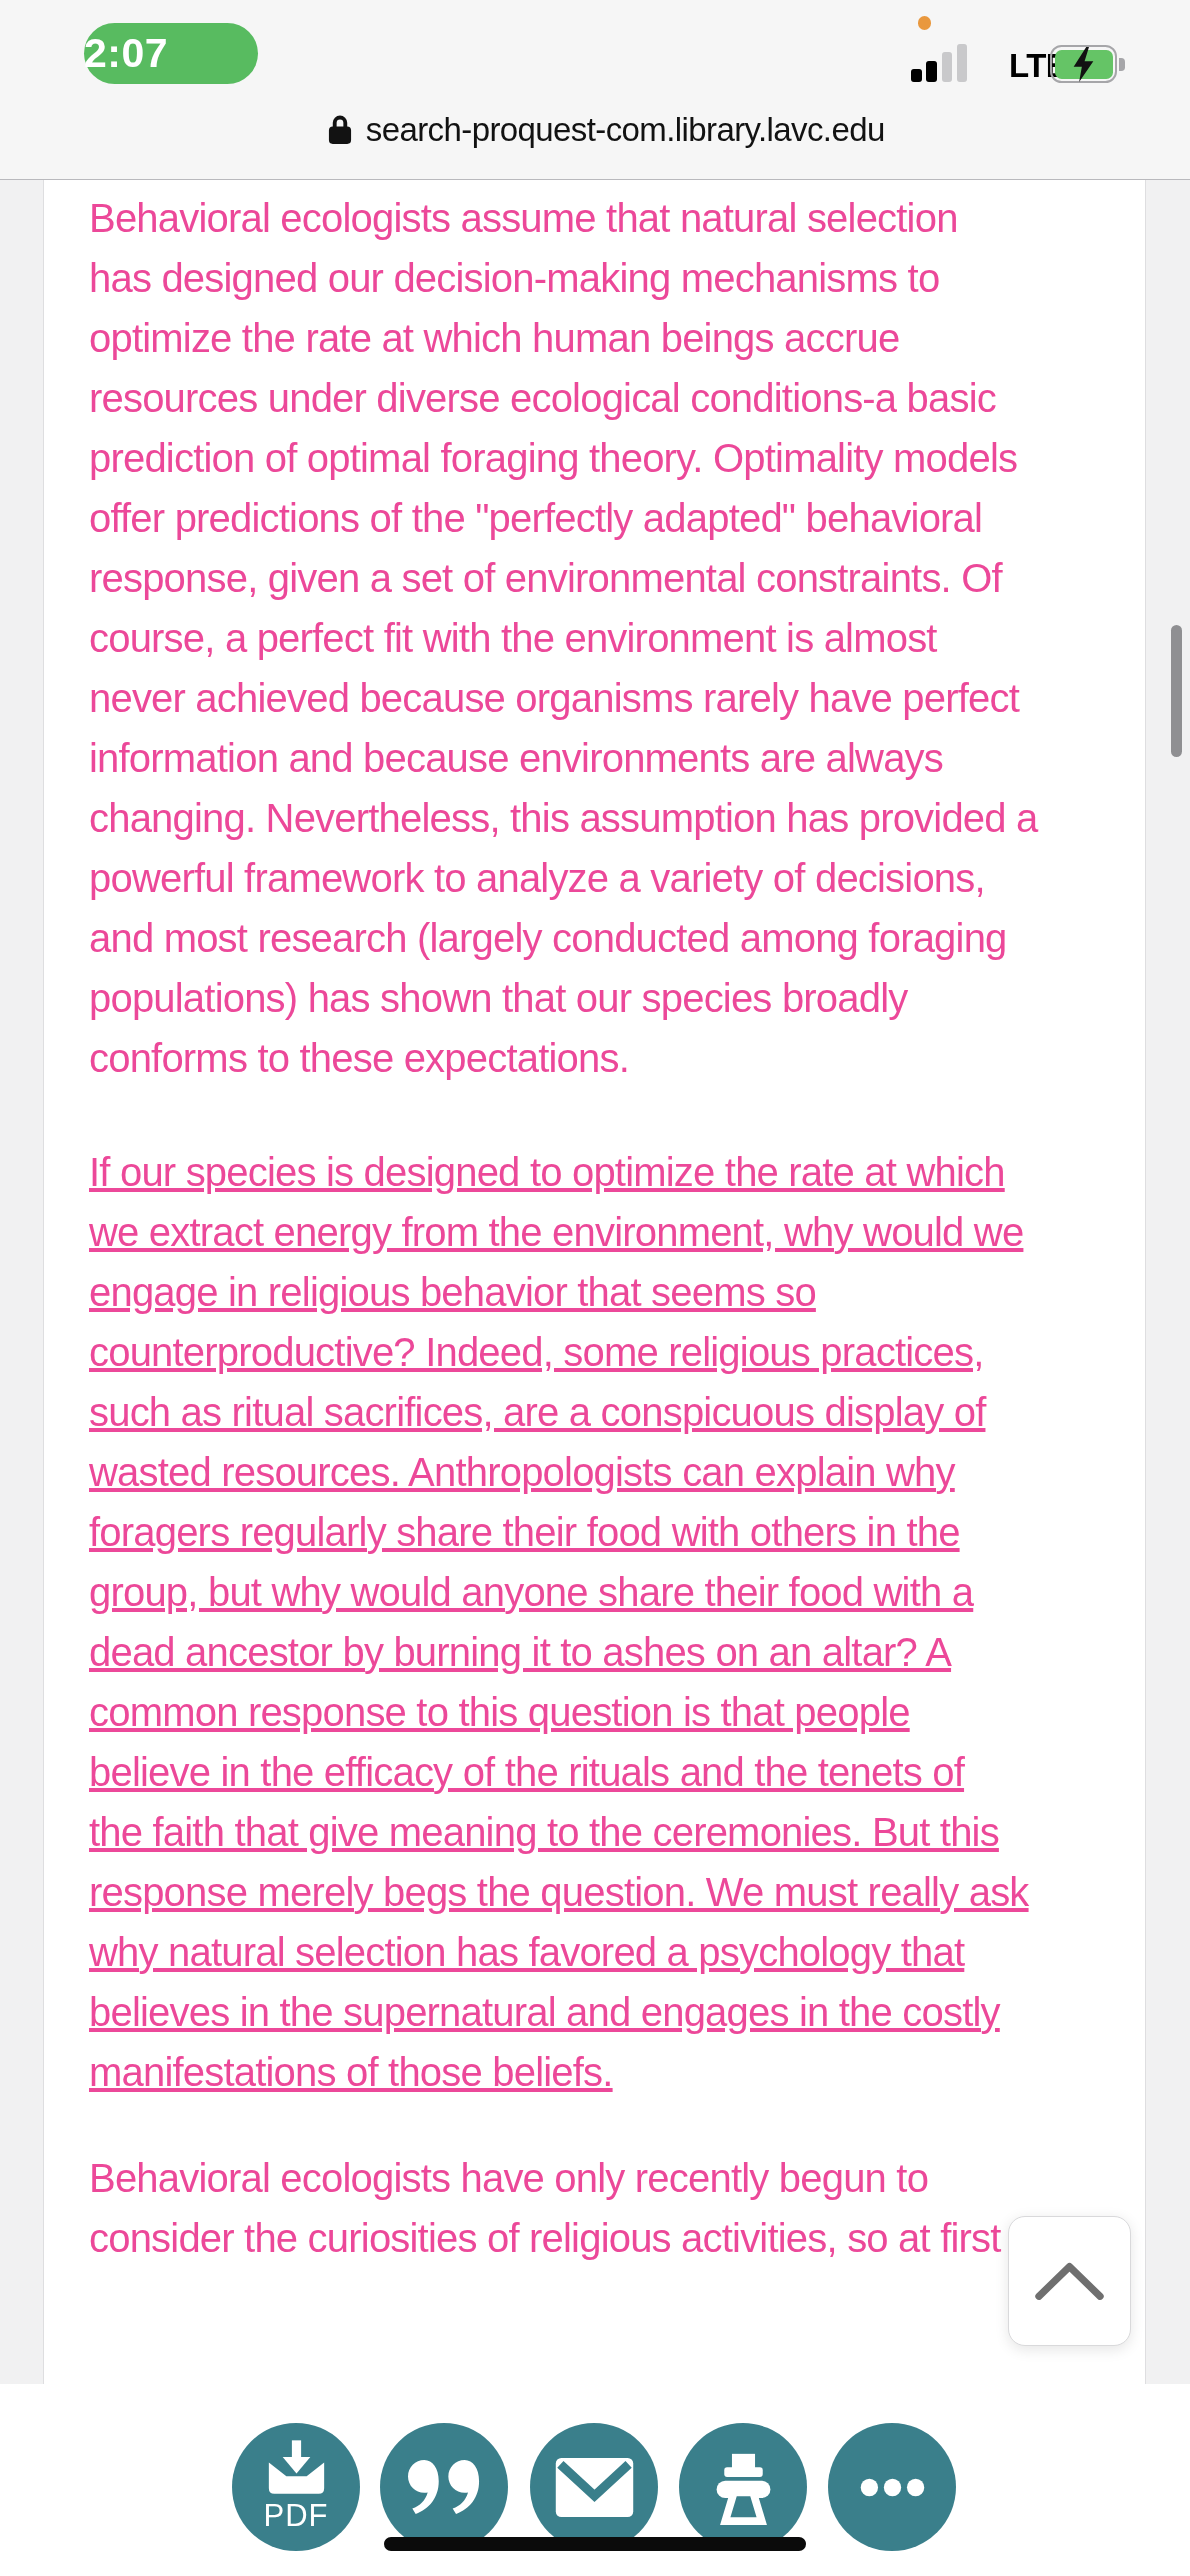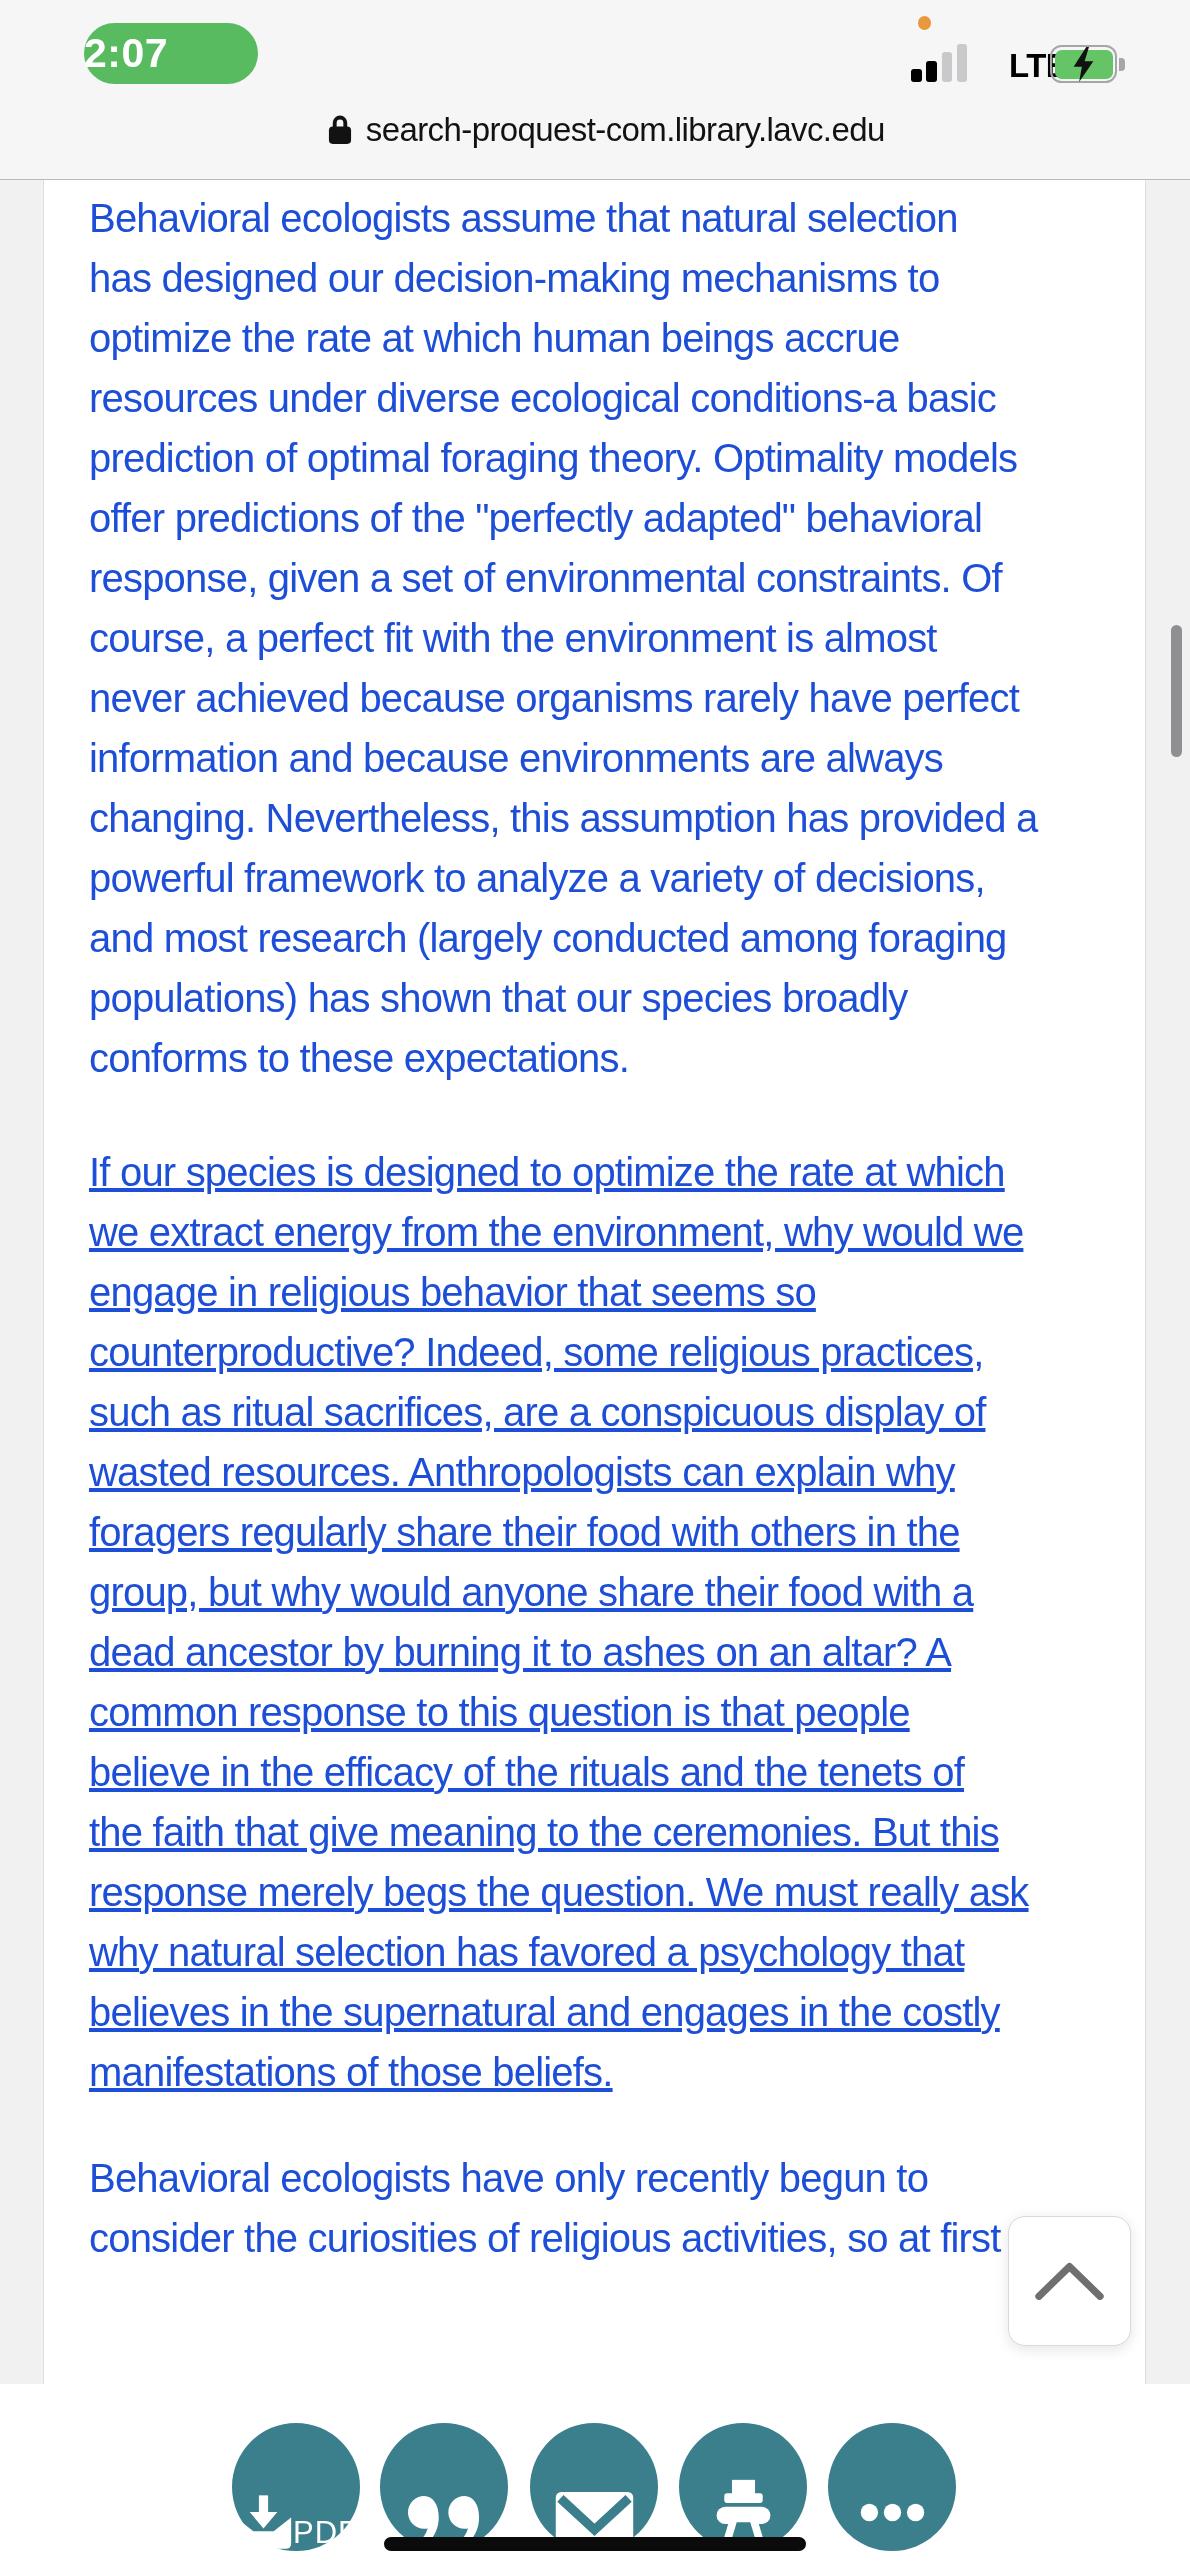--- a/index.html
+++ b/index.html
@@ -37,36 +37,36 @@
   }
   .urlrow .domain{font-size:33px;color:#121212;letter-spacing:-0.6px;}
   
   .card{
     position:absolute;left:43px;top:180px;width:1103px;height:2204px;
     background:#ffffff;border-left:1.9px solid #dedee0;border-right:1.9px solid #dedee0;
     box-sizing:border-box;padding:7.7px 38px 0 45px;overflow:hidden;z-index:1;
   }
   .para{
     margin:0 0 54px 0;white-space:pre-line;
-    font-size:40px;line-height:60px;color:#1d4ed8;letter-spacing:-0.8px;
+    font-size:40px;line-height:60px;color:#ec4899;letter-spacing:-0.8px;
   }
   .para.tight{margin-bottom:46px;text-decoration:underline;}
   .scroll-thumb{position:absolute;left:1171px;top:625px;width:10.5px;height:132px;border-radius:5.8px;background:#8f8f92;z-index:3;}
   .scrolltop{
     position:absolute;left:1008px;top:2216px;width:123px;height:130px;
     background:#ffffff;border:1.9px solid #d9d9db;border-radius:17px;box-sizing:border-box;
     display:flex;align-items:center;justify-content:center;
     box-shadow:0 3.8px 13.4px rgba(0,0,0,.10);z-index:3;padding:0;
   }
   
   .footer{position:absolute;left:0;top:2384px;width:1190px;height:192px;background:#ffffff;z-index:5;}
   .tbtn{
     position:absolute;top:39px;width:128px;height:128px;border-radius:50%;
     background:#3a7f8b;border:none;padding:0;
-    display:flex;align-items:flex-end;justify-content:center;z-index:6;
+    display:flex;flex-direction:column;align-items:center;justify-content:center;z-index:6;
   }
   .tbtn.pos1{left:232px;}
   .tbtn.pos2{left:380px;}
   .tbtn.pos3{left:530px;}
   .tbtn.pos4{left:679px;}
   .tbtn.pos5{left:828px;}
   .tbtn .lbl{color:#fff;font-size:31px;letter-spacing:1px;margin-top:1.9px;}
   .home-indicator{
     position:absolute;left:384px;top:153px;width:422px;height:14.4px;border-radius:7.7px;
     background:#0b0b0b;z-index:9;

